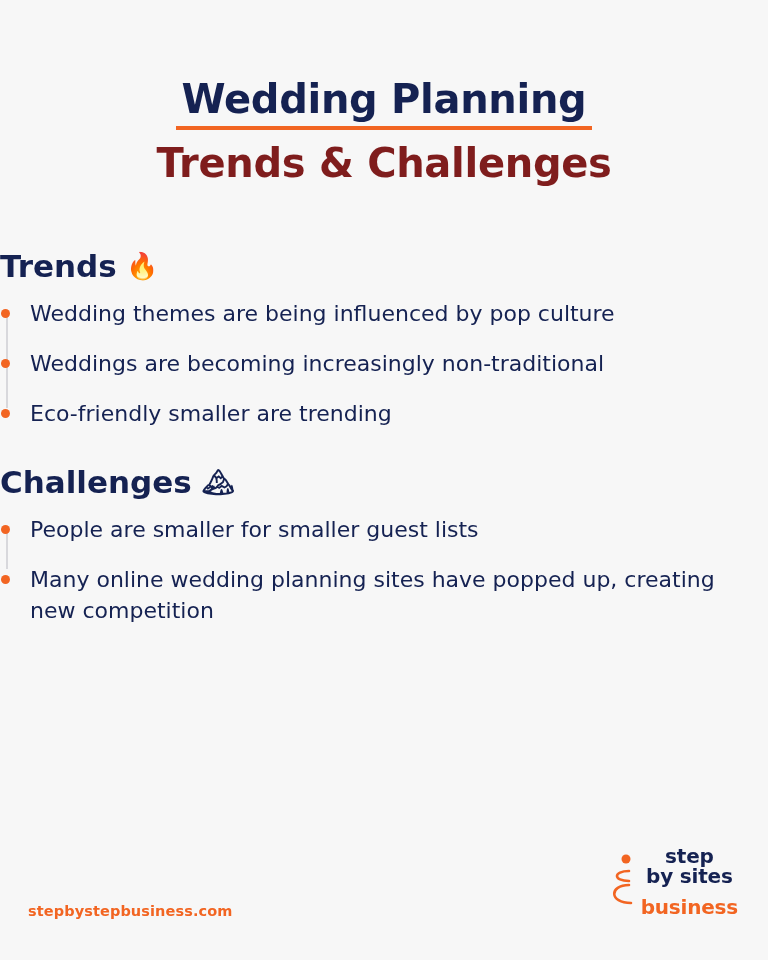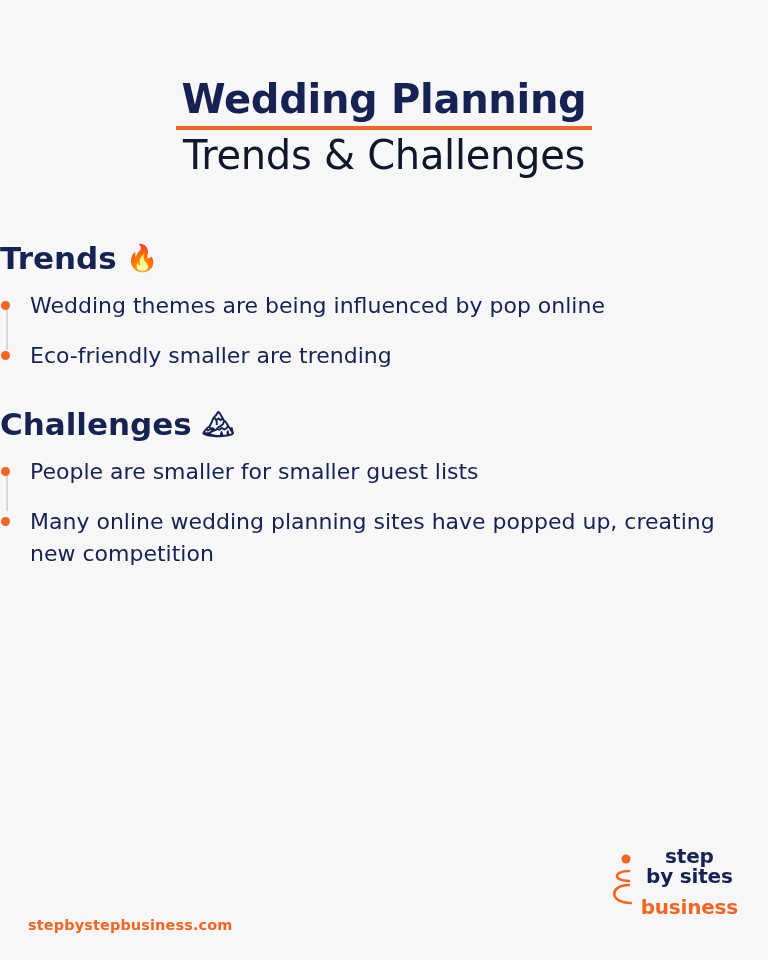--- a/index.html
+++ b/index.html
@@ -32,23 +32,24 @@
     font-size: 40px;
     font-weight: 700;
     letter-spacing: -0.3px;
     color: #152252;
     line-height: 1.05;
     padding: 0 6px 6px 6px;
     border-bottom: 4px solid #f26522;
   }
   .title-sub {
     font-size: 40px;
-    font-weight: 400;
-    color: #0f172a;
+    font-weight: 700;
+    color: #7f1d1d;
     line-height: 1.25;
+    margin-top: 8px;
     letter-spacing: -0.3px;
   }
 
   
   .sections {
     margin-top: 60px;
     padding-right: 50px;
   }
   .section {
     margin-bottom: 34px;
@@ -109,21 +110,21 @@
 
   .challenges-wrap .list::before {
     top: 14px;
     bottom: 58px;
   }
 
   
   .footer-url {
     position: absolute;
     left: 28px;
-    bottom: 12px;
+    bottom: 26px;
     font-size: 14.5px;
     font-weight: 700;
     color: #f26522;
     letter-spacing: 0.1px;
   }
   .logo {
     position: absolute;
     right: 30px;
     bottom: 28px;
     display: flex;
@@ -163,21 +164,25 @@
   <div class="sections">
 
     <div class="section trends-wrap">
       <div class="section-head">
         <span>Trends</span>
         <span class="emoji">🔥</span>
       </div>
       <ul class="list">
         <li class="list-item">
           <span class="dot"></span>
-          <span>Wedding themes are being influenced by pop online</span>
+          <span>Wedding themes are being influenced by pop culture</span>
+        </li>
+        <li class="list-item">
+          <span class="dot"></span>
+          <span>Weddings are becoming increasingly non-traditional</span>
         </li>
         <li class="list-item">
           <span class="dot"></span>
           <span>Eco-friendly smaller are trending</span>
         </li>
       </ul>
     </div>
 
     <div class="section challenges-wrap">
       <div class="section-head">

